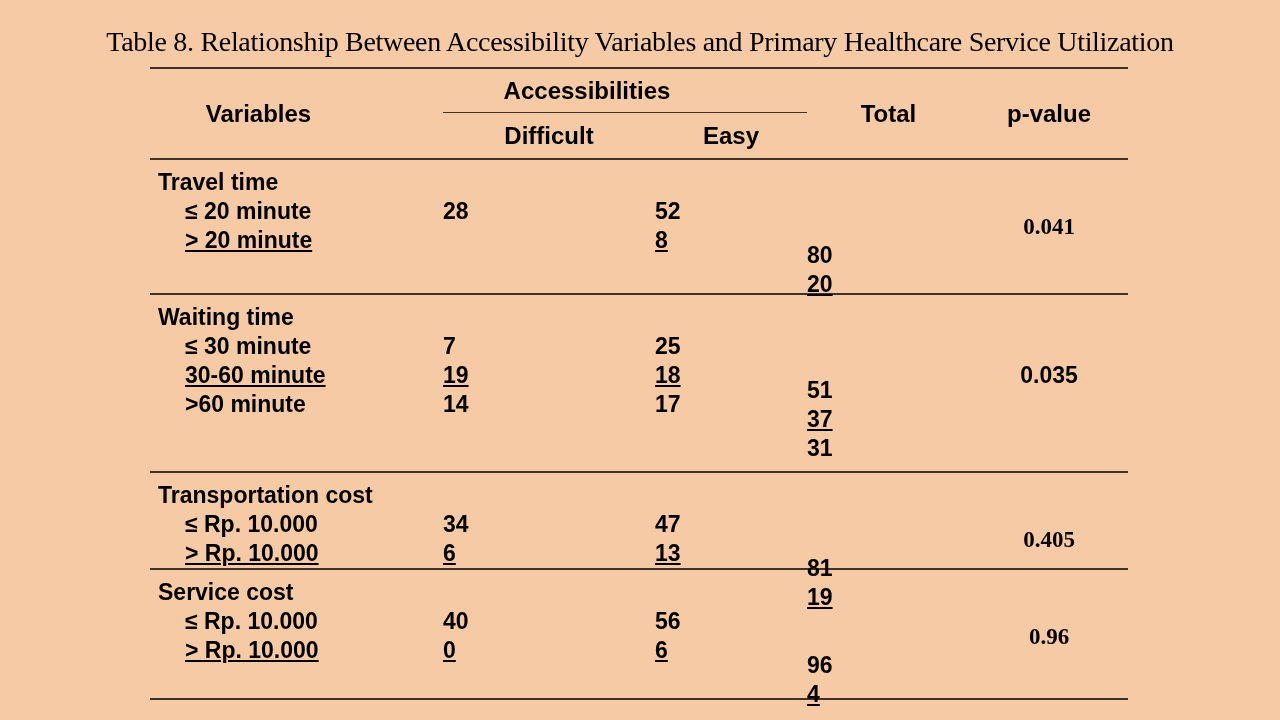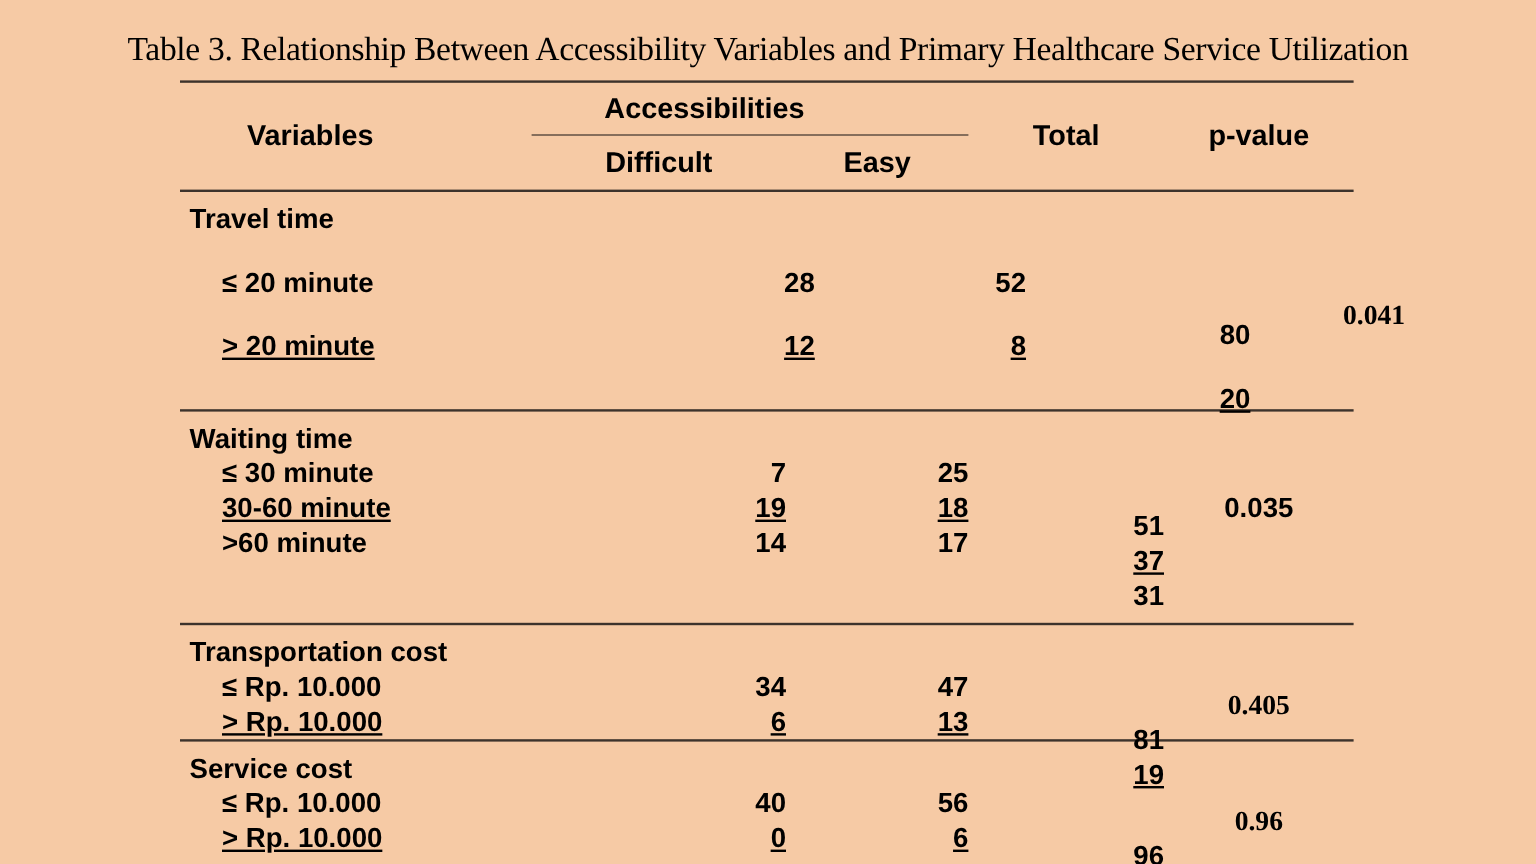--- a/index.html
+++ b/index.html
@@ -29,39 +29,39 @@
   .h-difficult { grid-area:2/2/3/3; }
   .h-easy { grid-area:2/3/3/4; }
   .h-total { grid-area:1/4/3/5; }
   .h-pvalue { grid-area:1/5/3/6; }
   .nudge { position:relative; left:-38px; }
   .sec {
     grid-auto-rows:29px; padding-top:8px;
     border-bottom:2px solid var(--rule,#3d332c);
     font-size:23px; line-height:29px;
   }
-  .pb-t { padding-bottom:38px;gap:24px; }
+  .pb-t { padding-bottom:38px; }
   .pb-w { padding-bottom:52px; }
   .pb-tc { }
   .pb-s { padding-bottom:33px; }
   .sec-name { grid-area:1/1/2/6; padding-left:8px; }
   .lbl { grid-column:1; padding-left:35px; }
-  .num { text-align:right; }
+  .num { text-align:left; }
   .r2 { grid-row:2; } .r3 { grid-row:3;text-decoration:underline; } .r4 { grid-row:4; }
   .c2 { grid-column:2; } .c3 { grid-column:3; } .c4 { grid-column:4;margin-top:44px; }
   .pv { grid-column:5; display:flex; align-items:center; justify-content:center; }
   .pv-2 { grid-row:2 / span 2;font-family:Liberation Serif, serif; }
   .pv-3 { grid-row:2 / span 3; }
 </style>
 </head>
 <body>
 
 <div class="slide">
 
-  <div class="title">Table 3. Relationship Between Accessibility Variables and Primary Healthcare Service Utilization</div>
+  <div class="title">Table 8. Relationship Between Accessibility Variables and Primary Healthcare Service Utilization</div>
 
   <div class="table">
 
     <div class="grid5 header">
       <div class="h-cell h-variables">
         <span class="nudge">Variables</span>
       </div>
       <div class="h-cell h-acc-group">
         <span class="nudge">Accessibilities</span>
       </div>
@@ -79,21 +79,20 @@
       </div>
     </div>
 
     <div class="grid5 sec pb-t">
       <div class="sec-name">Travel time</div>
       <div class="lbl r2">≤ 20 minute</div>
       <div class="num c2 r2">28</div>
       <div class="num c3 r2">52</div>
       <div class="num c4 r2">80</div>
       <div class="lbl r3">&gt; 20 minute</div>
-      <div class="num c2 r3">12</div>
       <div class="num c3 r3">8</div>
       <div class="num c4 r3">20</div>
       <div class="pv pv-2">0.041</div>
     </div>
 
     <div class="grid5 sec pb-w">
       <div class="sec-name">Waiting time</div>
       <div class="lbl r2">≤ 30 minute</div>
       <div class="num c2 r2">7</div>
       <div class="num c3 r2">25</div>

